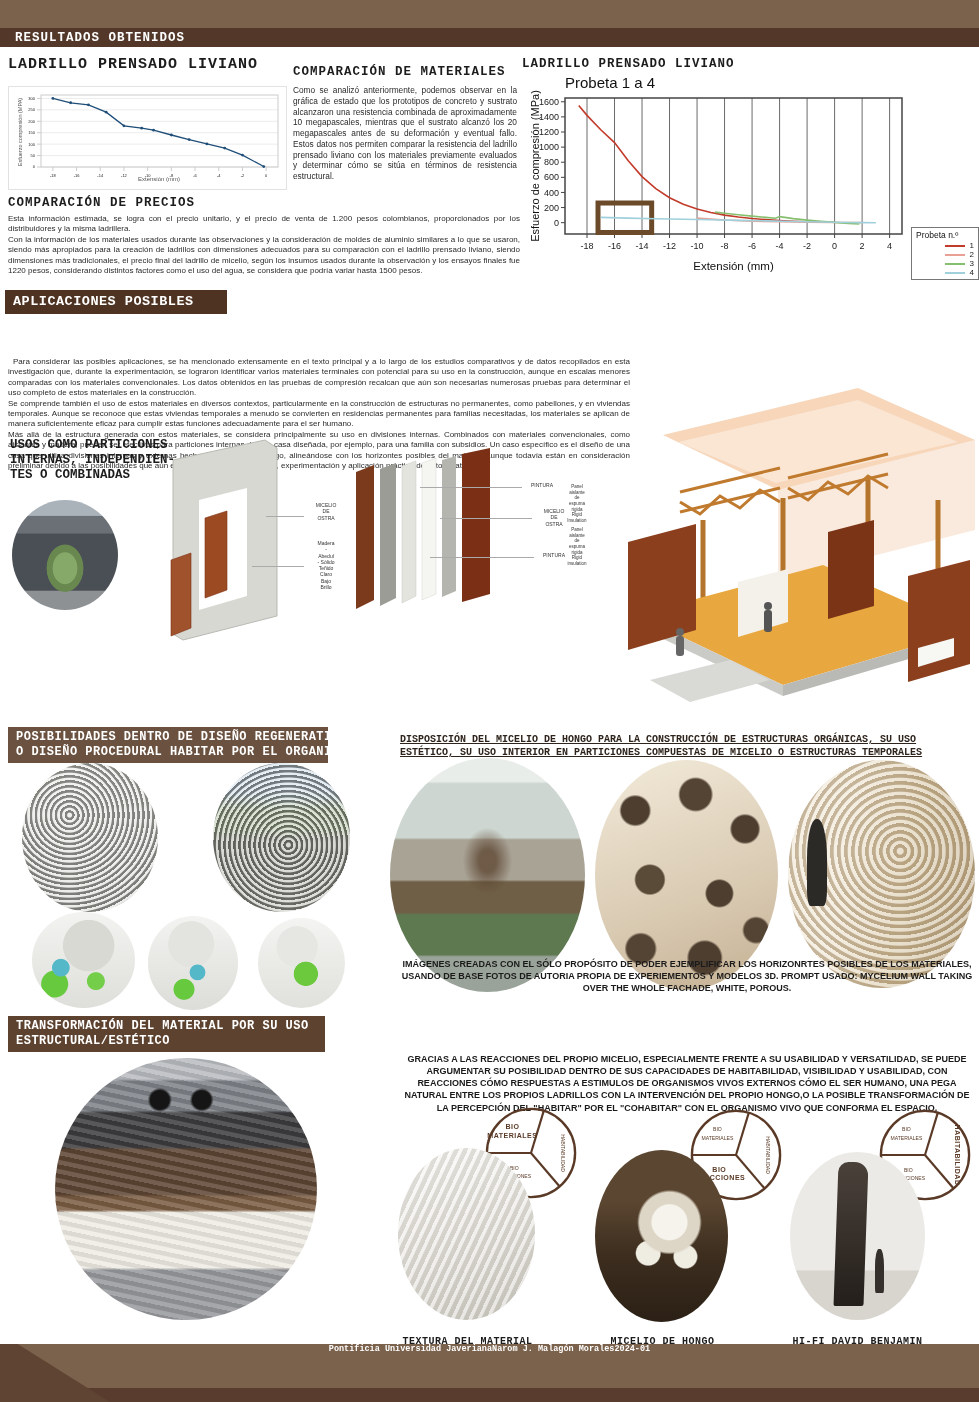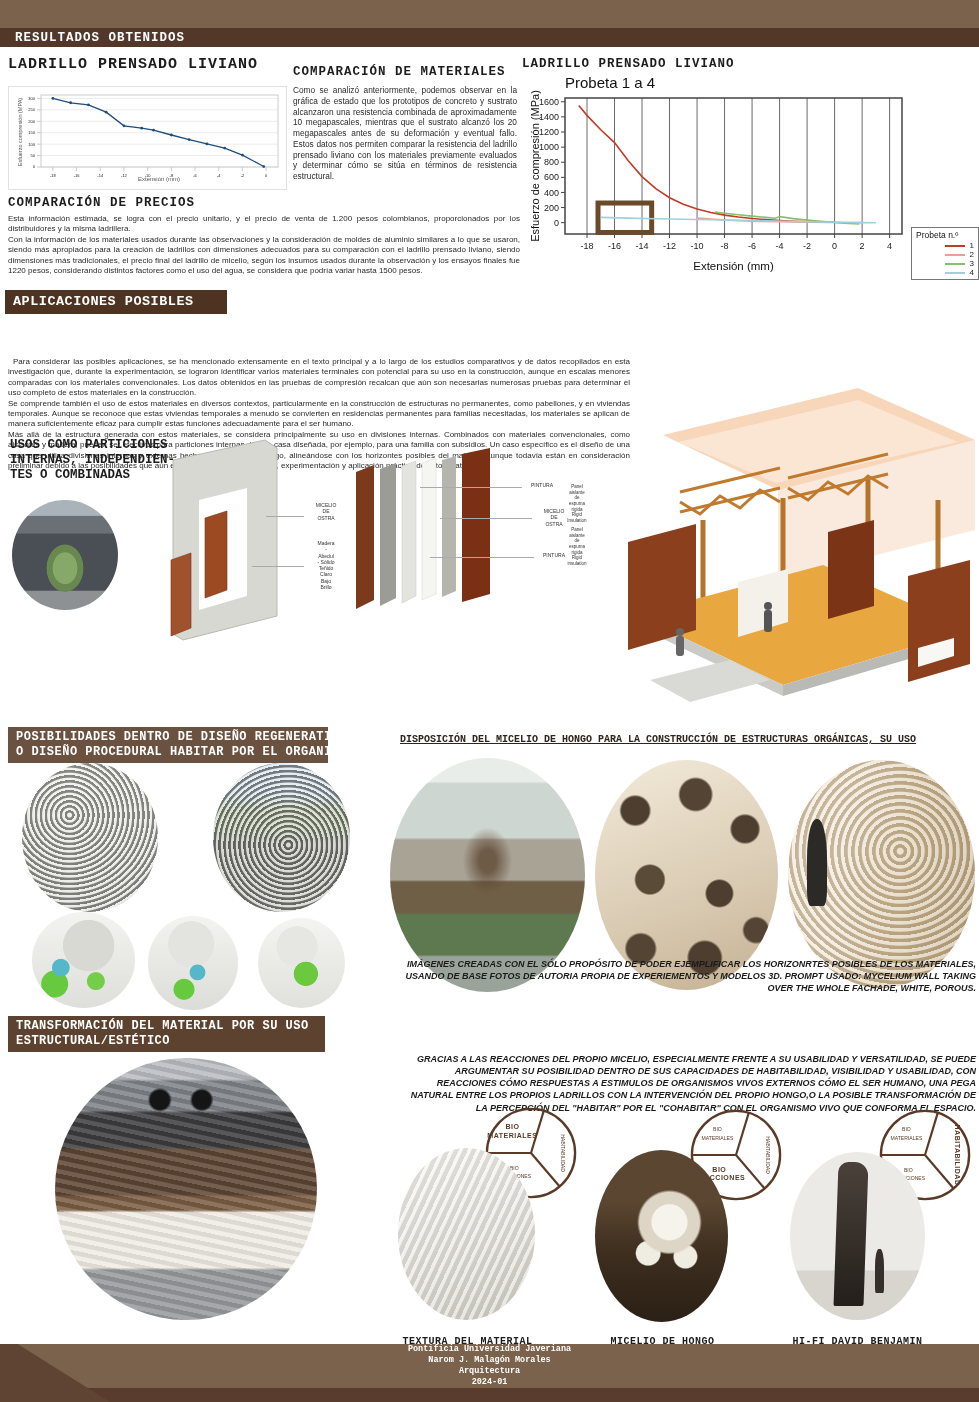--- a/index.html
+++ b/index.html
@@ -19,21 +19,21 @@
   .bar span{font-size:12px;letter-spacing:.5px;line-height:1.25;white-space:nowrap;}
   .bar-apl span{font-size:13.5px;}
   .chart-frame{border:1px solid #e2e2e2;background:#fff;}
   .rot{transform:rotate(-90deg);transform-origin:center;}
   .tiny-label{font-size:5px;line-height:1.25;color:#333;white-space:pre-line;text-align:center;}
   .leader{height:1px;background:#aaa;}
   .legend{border:1px solid #777;background:#fff;font-size:8px;padding:2px 4px;}
   .legend-title{font-size:8.5px;margin-bottom:1px;color:#111;}
   .legend-row{display:flex;align-items:center;justify-content:flex-end;gap:5px;height:9px;}
   .legend-swatch{display:inline-block;width:20px;height:2px;}
-  .note-bold{font-size:9px;font-weight:bold;line-height:1.35;color:#1a1a1a;text-align:right;font-style:italic;}
+  .note-bold{font-size:9px;font-weight:bold;line-height:1.35;color:#1a1a1a;text-align:center;}
   .caption{font-size:10px;letter-spacing:.5px;text-align:center;}
   .photo{position:absolute;border-radius:50%;overflow:hidden;}
   .ellipse{border-radius:50% / 50%;}
   
   .ph-courtyard{background:
      radial-gradient(ellipse at 50% 62%, #86a96a 0 16%, #69884f 17% 24%, rgba(0,0,0,0) 25%),
      linear-gradient(180deg,#aab3ba 0 14%, #6b7077 15% 30%, #4a4f55 31% 82%, #8d9194 83% 100%);}
   .ph-lattice1{background:
      repeating-radial-gradient(circle at 35% 35%, rgba(245,245,243,.9) 0 2px, rgba(120,120,116,.85) 3px 5px),
      linear-gradient(180deg,#d6d6d2,#8e8e8a);}
@@ -370,20 +370,21 @@
   </div>
 
   <div class="photo ellipse ph-lattice1" style="left:22px;top:763px;width:136px;height:149px;"></div>
   <div class="photo ellipse ph-lattice2" style="left:213px;top:763px;width:137px;height:149px;"></div>
   <div class="photo ellipse ph-print1" style="left:32px;top:912px;width:103px;height:96px;"></div>
   <div class="photo ellipse ph-print2" style="left:148px;top:916px;width:90px;height:94px;"></div>
   <div class="photo ellipse ph-print3" style="left:258px;top:918px;width:87px;height:90px;"></div>
 
   <div class="abs mono" style="left:400px;top:733px;font-size:10px;line-height:1.3;color:#2e241c;text-decoration:underline;">
     <div>DISPOSICIÓN DEL MICELIO DE HONGO PARA LA CONSTRUCCIÓN DE ESTRUCTURAS ORGÁNICAS, SU USO</div>
+    <div>ESTÉTICO, SU USO INTERIOR EN PARTICIONES COMPUESTAS DE MICELIO O ESTRUCTURAS TEMPORALES</div>
   </div>
 
   <div class="photo ellipse ph-greenhouse" style="left:390px;top:758px;width:195px;height:234px;"></div>
   <div class="photo ellipse ph-porous1" style="left:595px;top:760px;width:183px;height:230px;"></div>
   <div class="photo ellipse ph-porous2" style="left:788px;top:760px;width:187px;height:228px;"></div>
 
   <div class="abs note-bold" style="left:398px;top:958px;width:578px;">IMÁGENES CREADAS CON EL SÓLO PROPÓSITO DE PODER EJEMPLIFICAR LOS HORIZONRTES POSIBLES DE LOS MATERIALES, USANDO DE BASE FOTOS DE AUTORIA PROPIA DE EXPERIEMENTOS Y MODELOS 3D. PROMPT USADO: MYCELIUM WALL TAKING OVER THE WHOLE FACHADE, WHITE, POROUS.</div>
 
   <div class="abs bar mono" style="left: 8px; top: 1016px; width: 317px; height: 36px; background: rgb(93, 66, 48);">
     <span>TRANSFORMACIÓN DEL MATERIAL POR SU USO</span>
@@ -429,22 +430,21 @@
   <div class="photo ph-press" style="left:55px;top:1058px;width:262px;height:262px;"></div>
   <div class="photo ellipse ph-texture" style="left:398px;top:1148px;width:137px;height:172px;"></div>
   <div class="photo ellipse ph-fungus" style="left:595px;top:1150px;width:133px;height:172px;"></div>
   <div class="photo ellipse ph-hifi" style="left:790px;top:1152px;width:135px;height:168px;"></div>
 
   <div class="abs mono caption" style="left:105px;top:1336px;width:160px;margin-top:44px;">PEGA NATURAL</div>
   <div class="abs mono caption" style="left:375px;top:1336px;width:185px;">TEXTURA DEL MATERIAL</div>
   <div class="abs mono caption" style="left:580px;top:1336px;width:165px;">MICELIO DE HONGO</div>
   <div class="abs mono caption" style="left:765px;top:1336px;width:185px;">HI-FI DAVID BENJAMIN</div>
 
-  <div class="abs" style="left: 0px; top: 1344px; width: 979px; height: 44px; display: flex; flex-direction: column; justify-content: center; background: rgb(123, 98, 76);">
+  <div class="abs" style="left: 0px; top: 1344px; width: 979px; height: 44px; display: flex; flex-direction: row; justify-content: center; background: rgb(123, 98, 76);">
     <div class="footer-line mono">Pontificia Universidad Javeriana</div>
     <div class="footer-line mono">Narom J. Malagón Morales</div>
-    <div class="footer-line mono">Arquitectura</div>
     <div class="footer-line mono">2024-01</div>
   </div>
   <div class="abs" style="left: 0px; top: 1388px; width: 979px; height: 14px; background: rgb(90, 60, 46);"></div>
   <div class="abs" style="left:0;top:1344px;width:110px;height:58px;background:#5f4433;clip-path:polygon(0 0,16% 0,100% 100%,0 100%);"></div>
 
 </div>
 
 </body></html>

